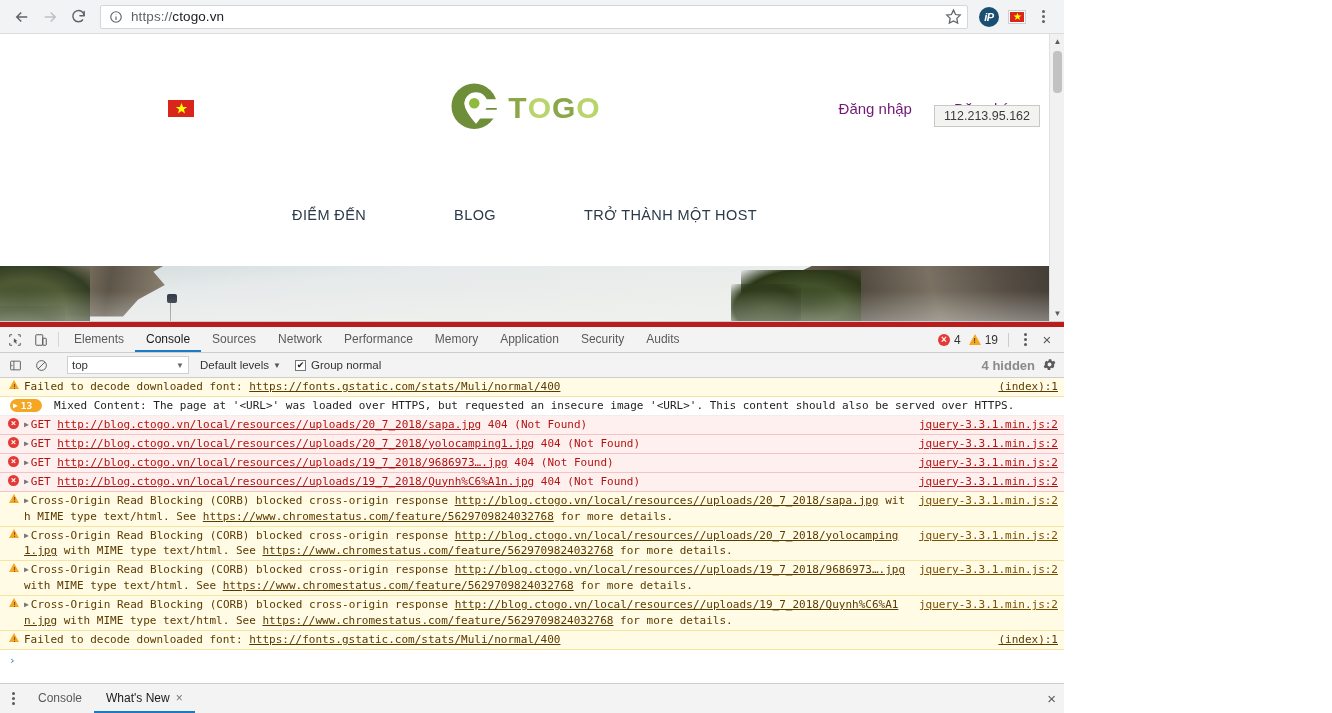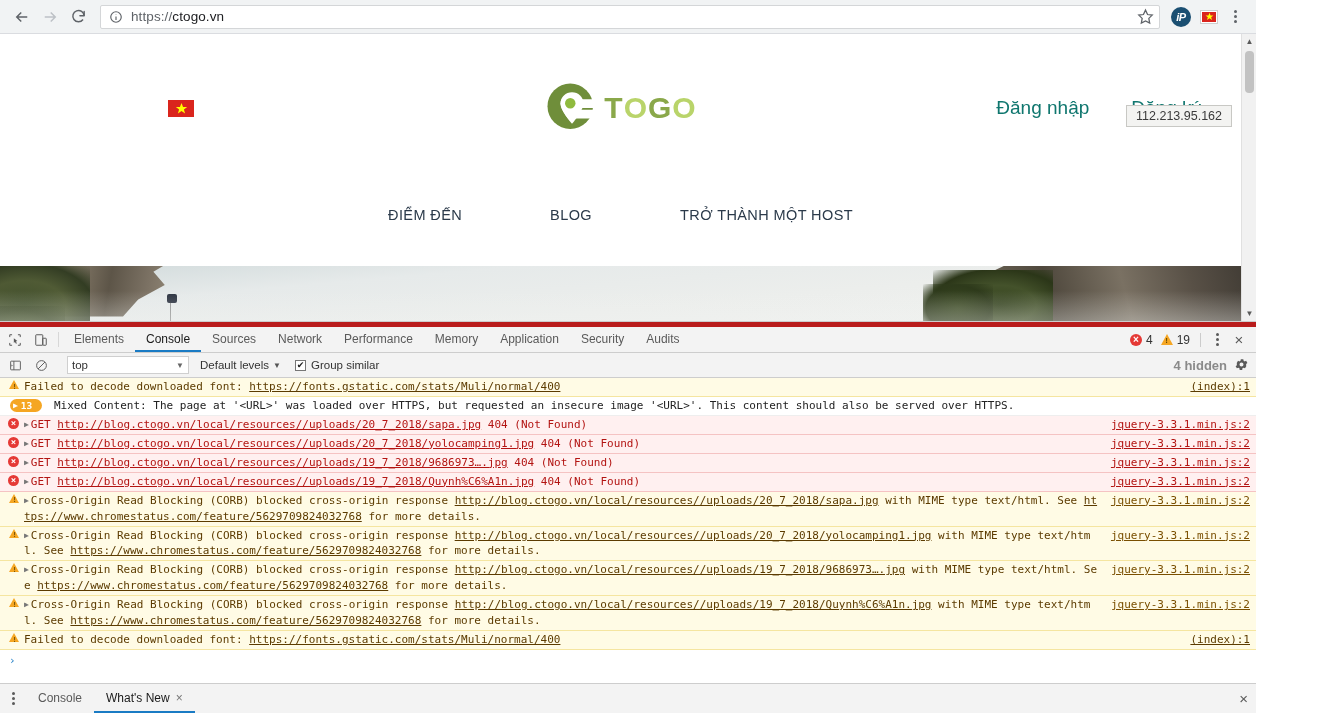--- a/index.html
+++ b/index.html
@@ -4,21 +4,21 @@
 <title>ctogo.vn — DevTools Console</title>
 <style>
   * { box-sizing: border-box; }
   html, body {
     margin: 0; padding: 0;
     width: 1332px; height: 713px;
     overflow: hidden;
     font-family: "Liberation Sans", sans-serif;
     background: #fff;
   }
-  .app { width: 1256px; height: 713px; position: relative; display: flex; flex-direction: column; justify-content: space-between; }
+  .app { width: 1064px; height: 713px; position: relative; display: flex; flex-direction: column; justify-content: space-between; }
 
   
   .browser-toolbar {
     height: 34px; min-height: 34px;
     background: #f1f3f4;
     display: flex; align-items: center;
     padding: 0 8px;
     border-bottom: 1px solid #dadce0;
   }
   .nav-btn {
@@ -91,21 +91,21 @@
   }
   .logo-text .t1 { color: #8aa84a; }
   .logo-text .t2 { color: #b9d46a; }
   .logo-text .t3 { color: #8aa84a; }
   .logo-text .t4 { color: #b9d46a; }
 
   .auth-links {
     margin-left: auto; display: flex; align-items: center; gap: 42px;
     position: relative; z-index: 2;
   }
-  .auth-link { font-size: 19px; color: #0f766e; white-space: nowrap; }
+  .auth-link { font-size: 15px; color: #701a75; white-space: nowrap; }
 
   .main-nav {
     height: 84px; display: flex; align-items: center; justify-content: center;
     gap: 88px; background: #fff; padding-bottom: 19px;
   }
   .nav-link {
     font-size: 14.5px; color: #2b3a4a; letter-spacing: .4px;
     text-transform: uppercase; white-space: nowrap;
   }
 
@@ -538,21 +538,21 @@
       </div>
 
 
       <div class="levels">
         <span>Default levels</span>
         <span class="caret">▼</span>
       </div>
 
       <div class="group-similar">
         <span class="chk checked">✔</span>
-        <span>Group similar</span>
+        <span>Group normal</span>
       </div>
 
       <div class="fb-right">
         <span class="hidden-count">4 hidden</span>
         <span class="gear">
           <svg width="15" height="15" viewBox="0 0 24 24" fill="currentColor">
             <path d="M19.4 13a7.8 7.8 0 0 0 0-2l2-1.6-2-3.4-2.4 1a7.6 7.6 0 0 0-1.7-1l-.4-2.6h-4l-.4 2.6c-.6.2-1.2.6-1.7 1l-2.4-1-2 3.4L4.6 11a7.8 7.8 0 0 0 0 2l-2 1.6 2 3.4 2.4-1c.5.4 1.1.8 1.7 1l.4 2.6h4l.4-2.6c.6-.2 1.2-.6 1.7-1l2.4 1 2-3.4zM12 15.2A3.2 3.2 0 1 1 12 8.8a3.2 3.2 0 0 1 0 6.4z"></path>
           </svg>
         </span>
       </div>

